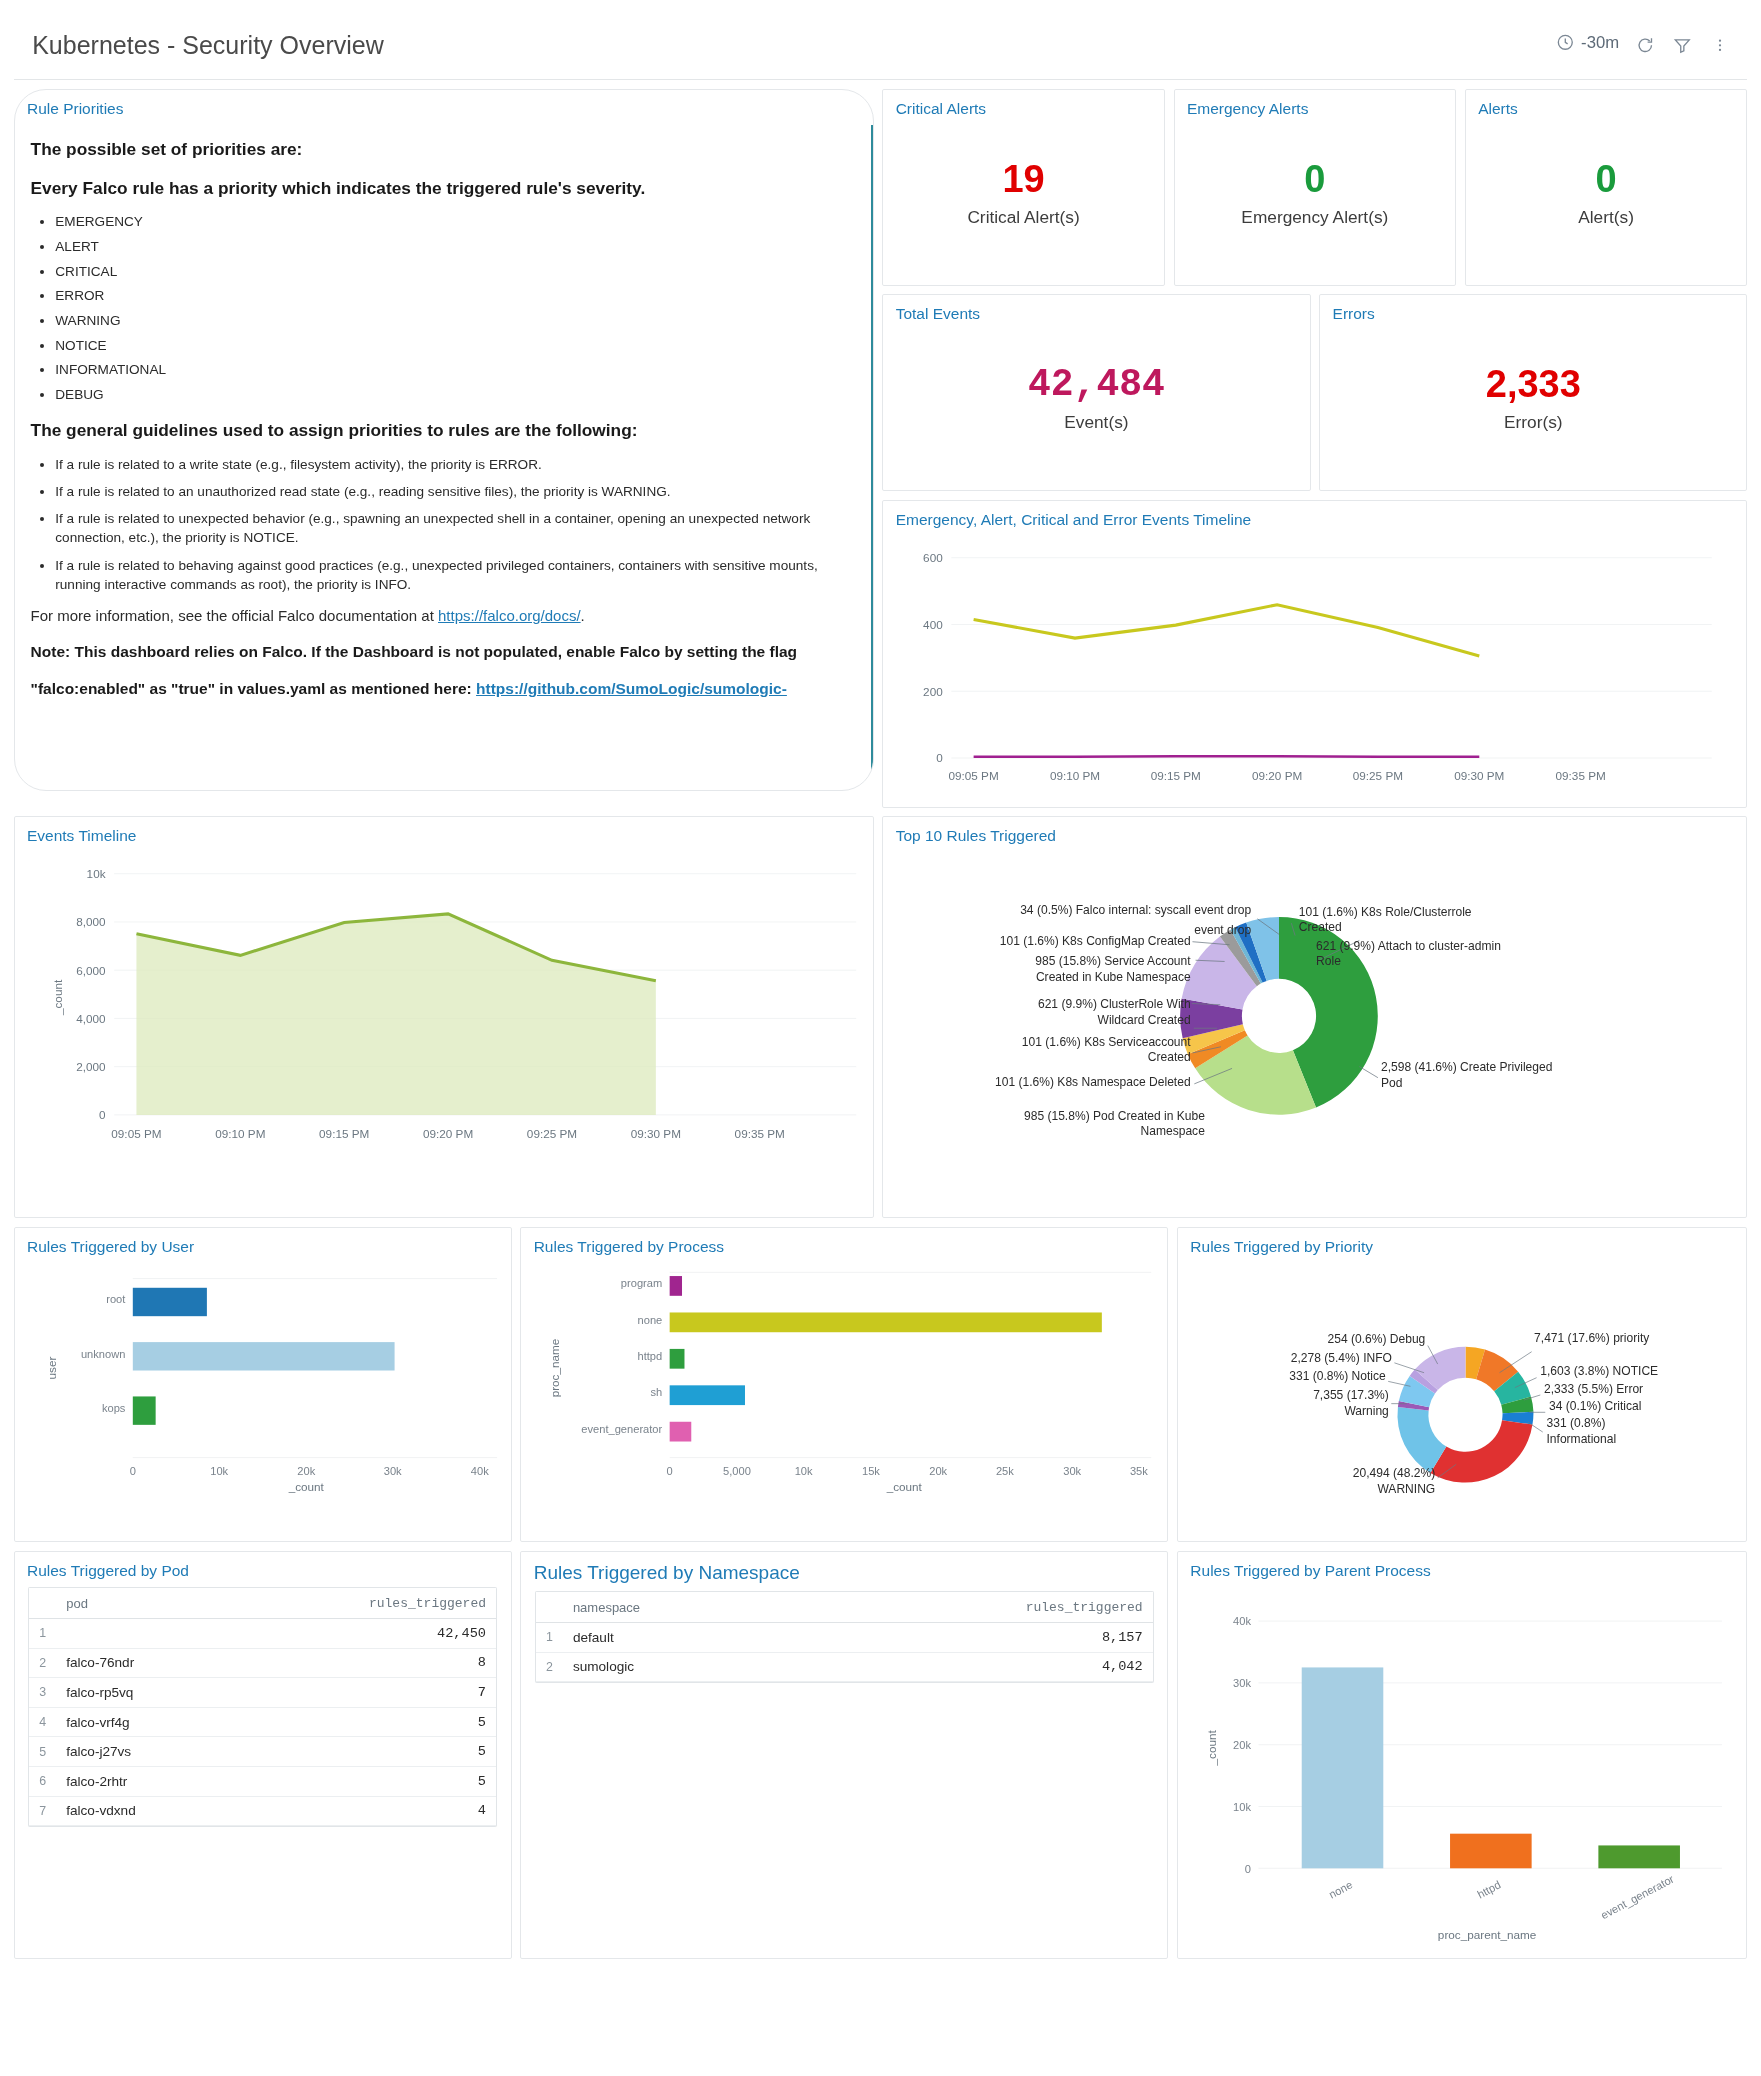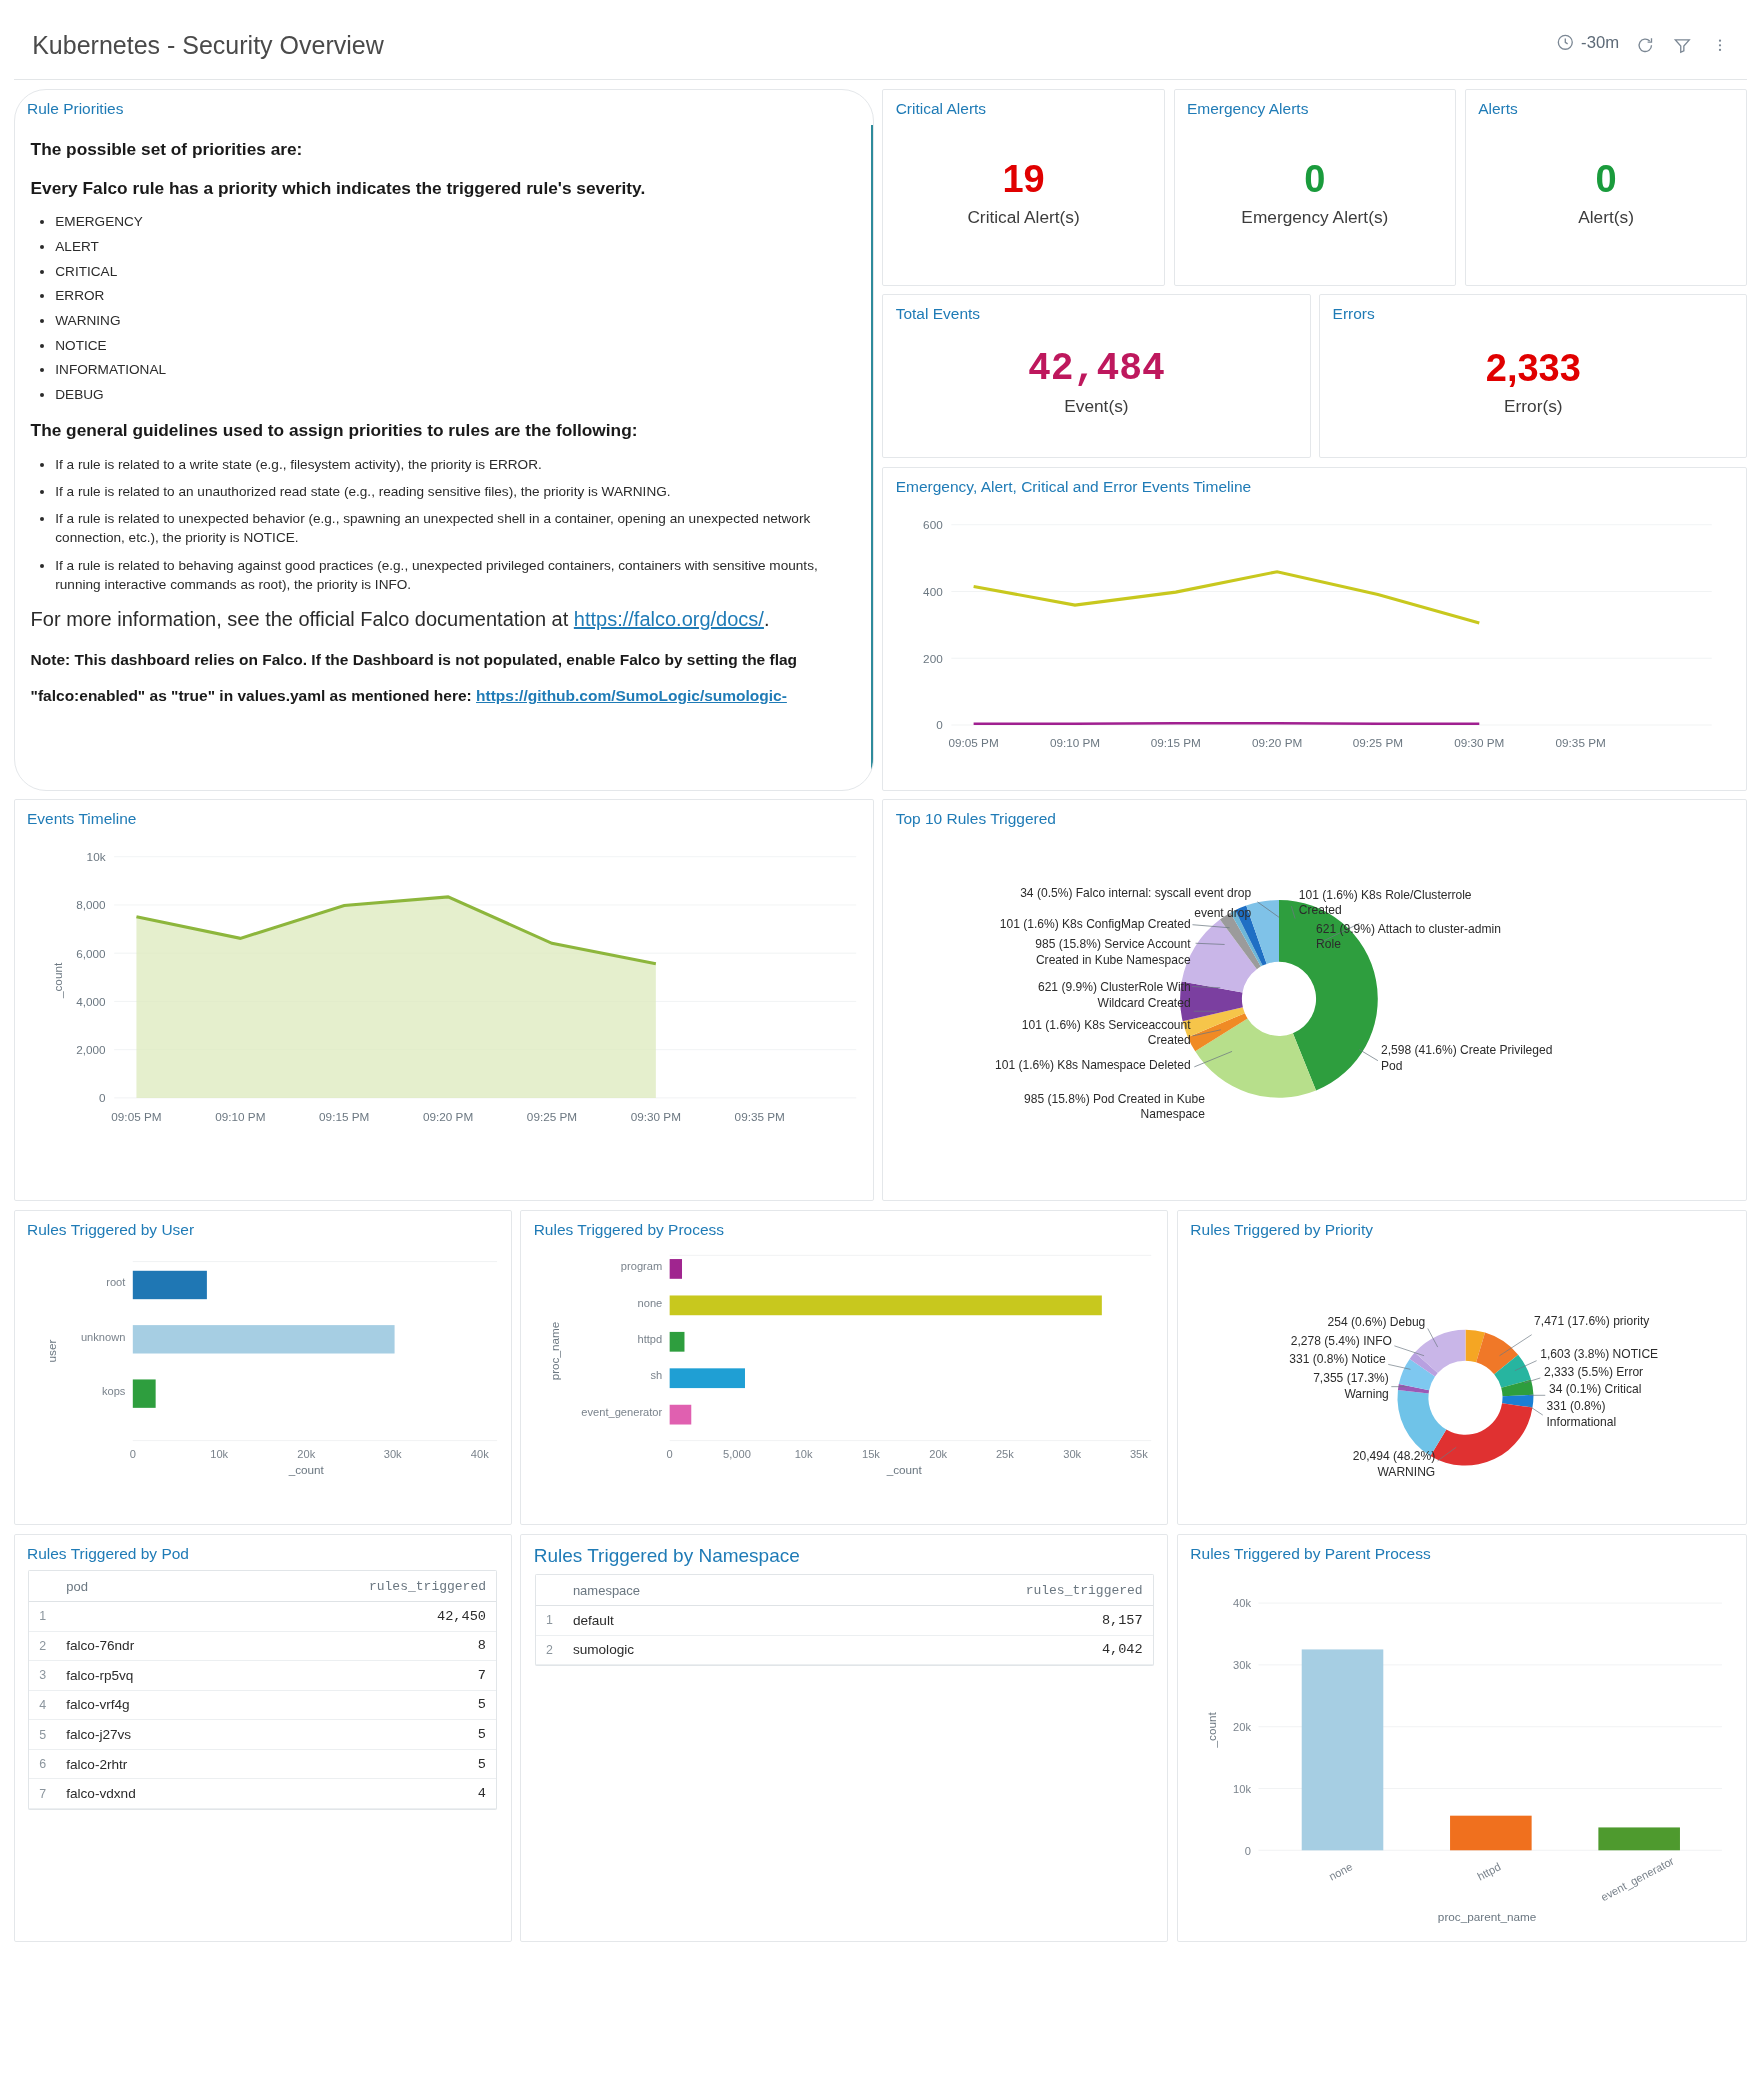--- a/index.html
+++ b/index.html
@@ -45,21 +45,21 @@
     position:relative; overflow:hidden;
   }
   .panel-title {
     font-size: 15.5px; color:#1f7bb6; padding: 10px 12.4px 3.7px 12.4px; font-weight:400;
   }
   
   .rules-panel { width: 860px; height: 702px; padding-bottom: 8px; border-radius: 32px; }
   .rules-body { padding: 2.5px 16px 6.2px 16px; font-size: 15px; color:#2b2b2b; line-height:1.45; }
   .rules-body p.lead { font-size: 17.3px; font-weight:700; color:#1a1a1a; margin: 13.6px 0 11px; }
   .rules-body p.note { font-size: 15.5px; font-weight:700; color:#1a1a1a; margin: 13.6px 0 6.2px; line-height:1.5;}
-  .rules-body p.small { font-size: 20px; margin: 10px 0 2.5px; color:#2b2b2b;}
+  .rules-body p.small { font-size: 15px; margin: 10px 0 2.5px; color:#2b2b2b;}
   .rules-body ul { margin: 3.7px 0 6.2px 8.7px; padding-left: 16px; }
   .rules-body ul li { margin: 5px 0; font-size: 13.6px; }
   .rules-body ul.guidelines li { font-size: 13.6px; margin: 7.4px 0; line-height:1.45; }
   .rules-body a { color:#1f7bb6; }
   .scroll-rail { position:absolute; left:856px; top:35px; width:3.1px; height:655px; background:#2e8b9b; }
   
   .stat {
     border:0.6px solid #e4e7ea; background:#fff; border-radius:1.9px;
     display:flex; flex-direction:column;
   }
@@ -181,21 +181,21 @@
         </div>
         <div class="stat" style="flex:1">
           <div class="label">Alerts</div>
           <div class="body">
             <div class="value v-green">0</div>
             <div class="unit">Alert(s)</div>
           </div>
         </div>
       </div>
 
-      <div style="display:flex; gap:8.7px; height:164px;">
+      <div style="display:flex; gap:8.7px; height:197px;">
         <div class="stat" style="flex:1">
           <div class="label">Total Events</div>
           <div class="body">
             <div class="value v-blue">42,484</div>
             <div class="unit">Event(s)</div>
           </div>
         </div>
         <div class="stat" style="flex:1">
           <div class="label">Errors</div>
           <div class="body">

